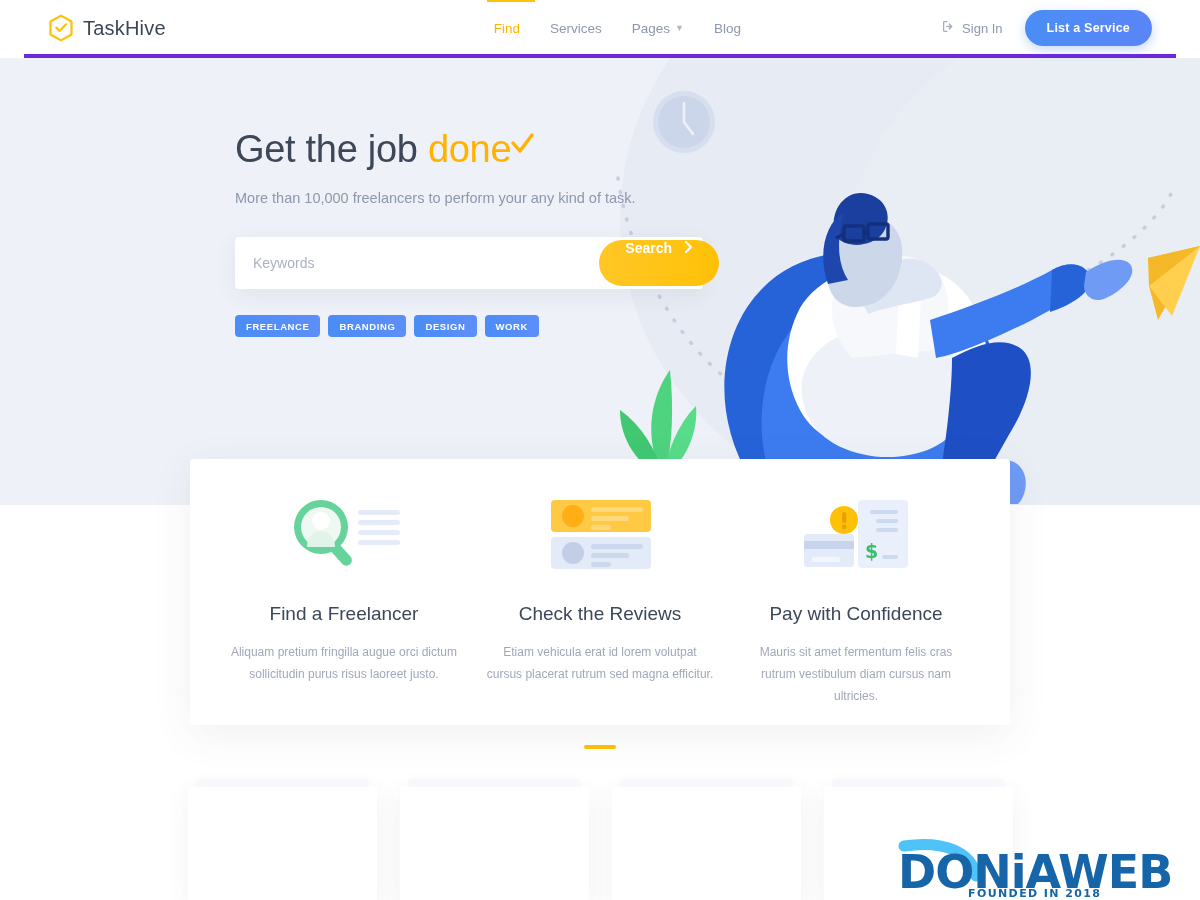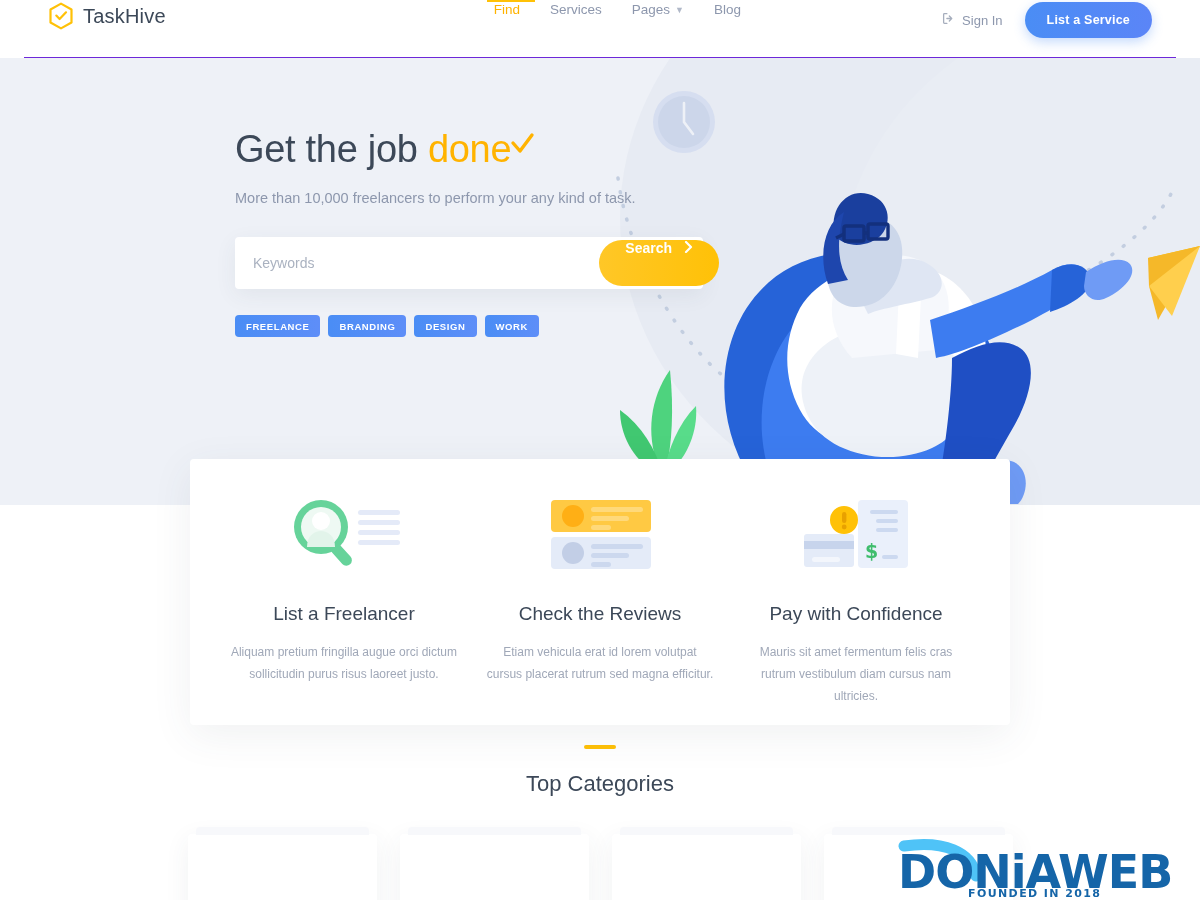--- a/index.html
+++ b/index.html
@@ -13,23 +13,23 @@
 
   
   .top-sliver{
     position:absolute; left:487px; top:0; width:48px; height:5px;
     background:#ffc107; border-radius:0 0 3px 3px;
   }
 
   
   .header{
     position:absolute; left:24px; top:2px; width:1152px; height:56px;
-    background:#ffffff; display:flex; align-items:flex-start;
+    background:#ffffff; display:flex; align-items:center;
     padding:0 24px; z-index:40;
-    border-bottom:1px solid #6d28d9;
+    border-bottom:4px solid #6d28d9;
   }
   .brand{ display:flex; align-items:center; gap:9px; }
   .brand-mark{ width:26px; height:28px; position:relative; flex:none; }
   .brand-name{ font-size:20px; color:#3c4858; letter-spacing:.2px; }
 
   .nav{ display:flex; align-items:center; gap:30px; margin-left:auto; }
   .nav-item{
     font-size:13.5px; color:#8d97ad; cursor:pointer;
     display:flex; align-items:center; gap:5px; white-space:nowrap;
   }
@@ -309,21 +309,21 @@
         <circle cx="33" cy="23" r="9" fill="#ffffff"></circle>
         <path d="M19 49 C 19 38, 26 33, 33 33 C 40 33, 47 38, 47 49 Z" fill="#e2f4ea"></path>
         <g fill="#e4eaf8">
           <rect x="70" y="12" width="42" height="5" rx="2.5"></rect>
           <rect x="70" y="22" width="42" height="5" rx="2.5"></rect>
           <rect x="70" y="32" width="42" height="5" rx="2.5"></rect>
           <rect x="70" y="42" width="42" height="5" rx="2.5"></rect>
         </g>
       </svg>
     </div>
-    <h3 class="feature-title">List a Freelancer</h3>
+    <h3 class="feature-title">Find a Freelancer</h3>
     <p class="feature-desc">Aliquam pretium fringilla augue orci dictum sollicitudin purus risus laoreet justo.</p>
   </div>
 
   <div class="feature">
     <div class="feature-icon">
       <svg width="106" height="72" viewBox="0 0 106 72">
         <rect x="4" y="2" width="100" height="32" rx="4" fill="#ffc943"></rect>
         <circle cx="26" cy="18" r="11" fill="#ffaf15"></circle>
         <g fill="#ffd97a">
           <rect x="44" y="9" width="52" height="5" rx="2.5"></rect>
@@ -363,21 +363,20 @@
       </svg>
     </div>
     <h3 class="feature-title">Pay with Confidence</h3>
     <p class="feature-desc">Mauris sit amet fermentum felis cras rutrum vestibulum diam cursus nam ultricies.</p>
   </div>
 </div>
 
 <div class="cats">
   <div class="cats-head">
     <div class="cats-rule"></div>
-    <h2 class="cats-title">Top Categories</h2>
   </div>
 
   <div class="cat-grid">
 
     <div class="cat-card">
       
     </div>
 
     <div class="cat-card">
       

